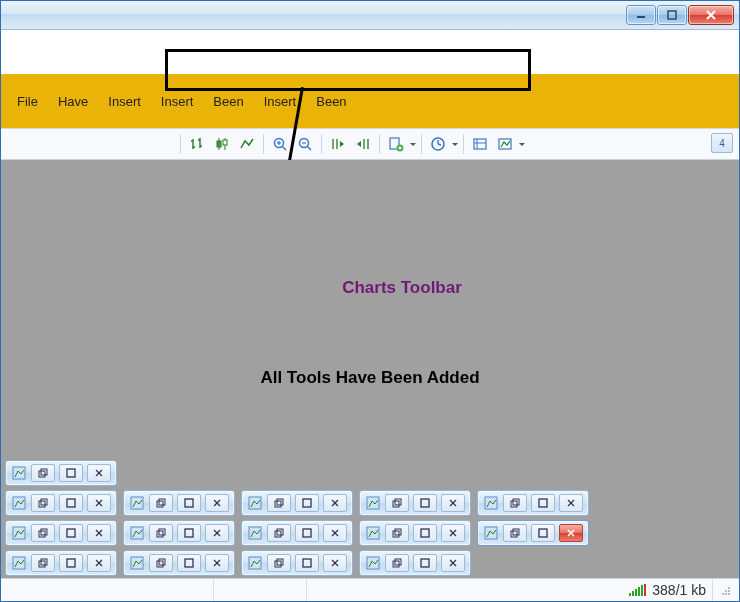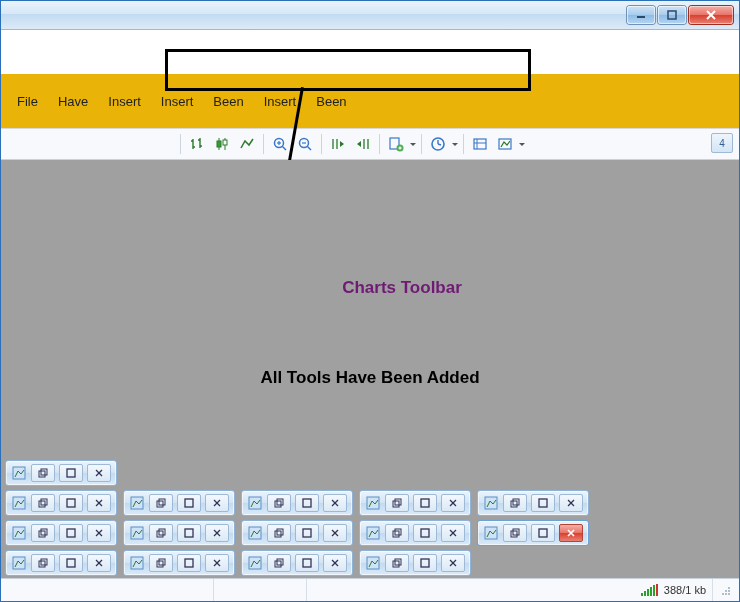--- a/index.html
+++ b/index.html
@@ -30,21 +30,21 @@
   .caption2{position:absolute;left:0;right:0;top:188px;text-align:center;font-weight:bold;font-size:17px;color:#000;margin-top:20px;}
   
   .mdis{position:absolute;left:4px;bottom:2px;display:grid;grid-template-columns:repeat(5,auto);grid-auto-rows:auto;gap:4px 6px;}
   .mdi{display:flex;align-items:center;height:24px;border:1px solid #8fb3d6;border-radius:3px;background:linear-gradient(to bottom,#ecf4fb,#d3e5f5 48%,#c3dbf1 52%,#dbeaf8);padding:0 3px;box-shadow:inset 0 0 0 1px rgba(255,255,255,.6);}
   .mdi.active{border-color:#6ea2d4;}
   .mdi-ico{width:16px;height:16px;margin:0 2px;display:flex;align-items:center;justify-content:center;}
   .mdi-btn{width:22px;height:16px;margin:0 2px;border:1px solid #9db9d6;border-radius:2px;background:linear-gradient(to bottom,#f3f8fd,#dbe9f6);display:flex;align-items:center;justify-content:center;}
   .mdi-btn.red{background:linear-gradient(to bottom,#f5b0a8,#e97468 48%,#d9412f 52%,#e98174);border-color:#b24437;}
   .mdi-btn svg{display:block;}
   
-  .statusbar{height:22px;background:#f7f9fc;border-top:1px solid #c8d2dd;display:flex;align-items:center;font-size:11px;color:#333;}
+  .statusbar{height:22px;background:#f7f9fc;border-top:1px solid #c8d2dd;display:flex;align-items:center;font-size:14px;color:#333;}
   .status-cell{height:100%;border-right:1px solid #d6dee7;display:flex;align-items:center;padding:0 6px;}
   .spacer{flex:1 1 auto;}
   .sigbars{display:flex;align-items:flex-end;gap:1px;height:12px;margin-right:6px;}
   .sigbars span{width:2px;background:#2aa12a;}
   .sigbars span.r{background:#c33;}
 </style>
 </head>
 <body>
 
 <div class="window">

